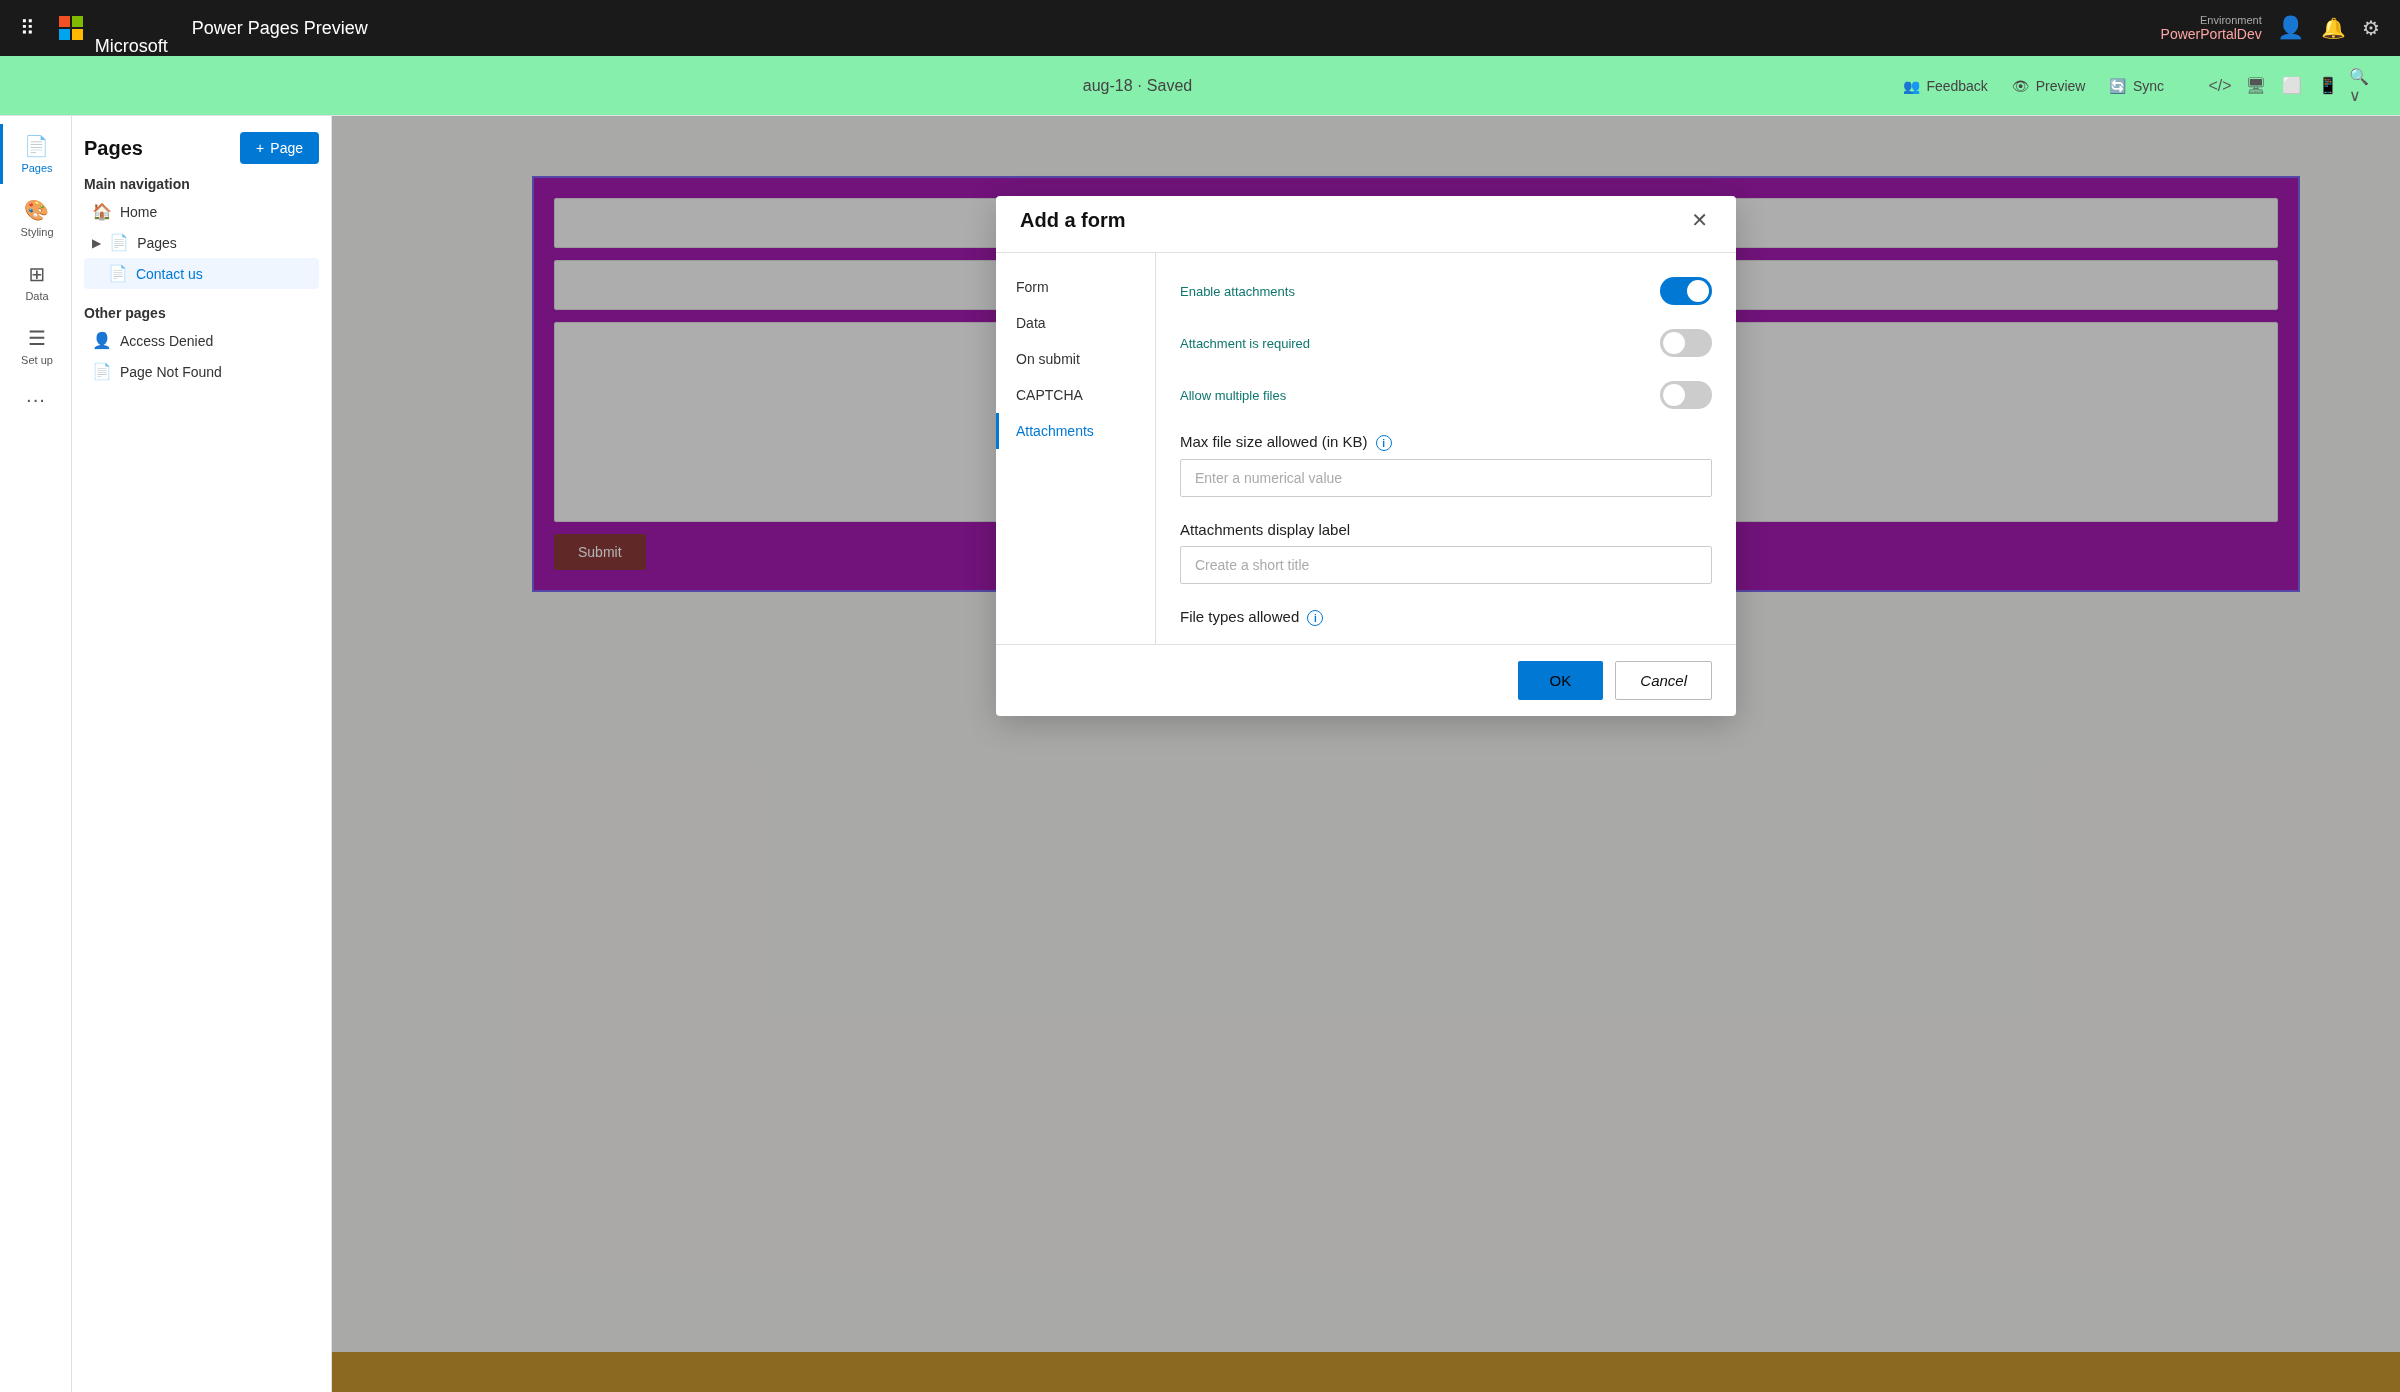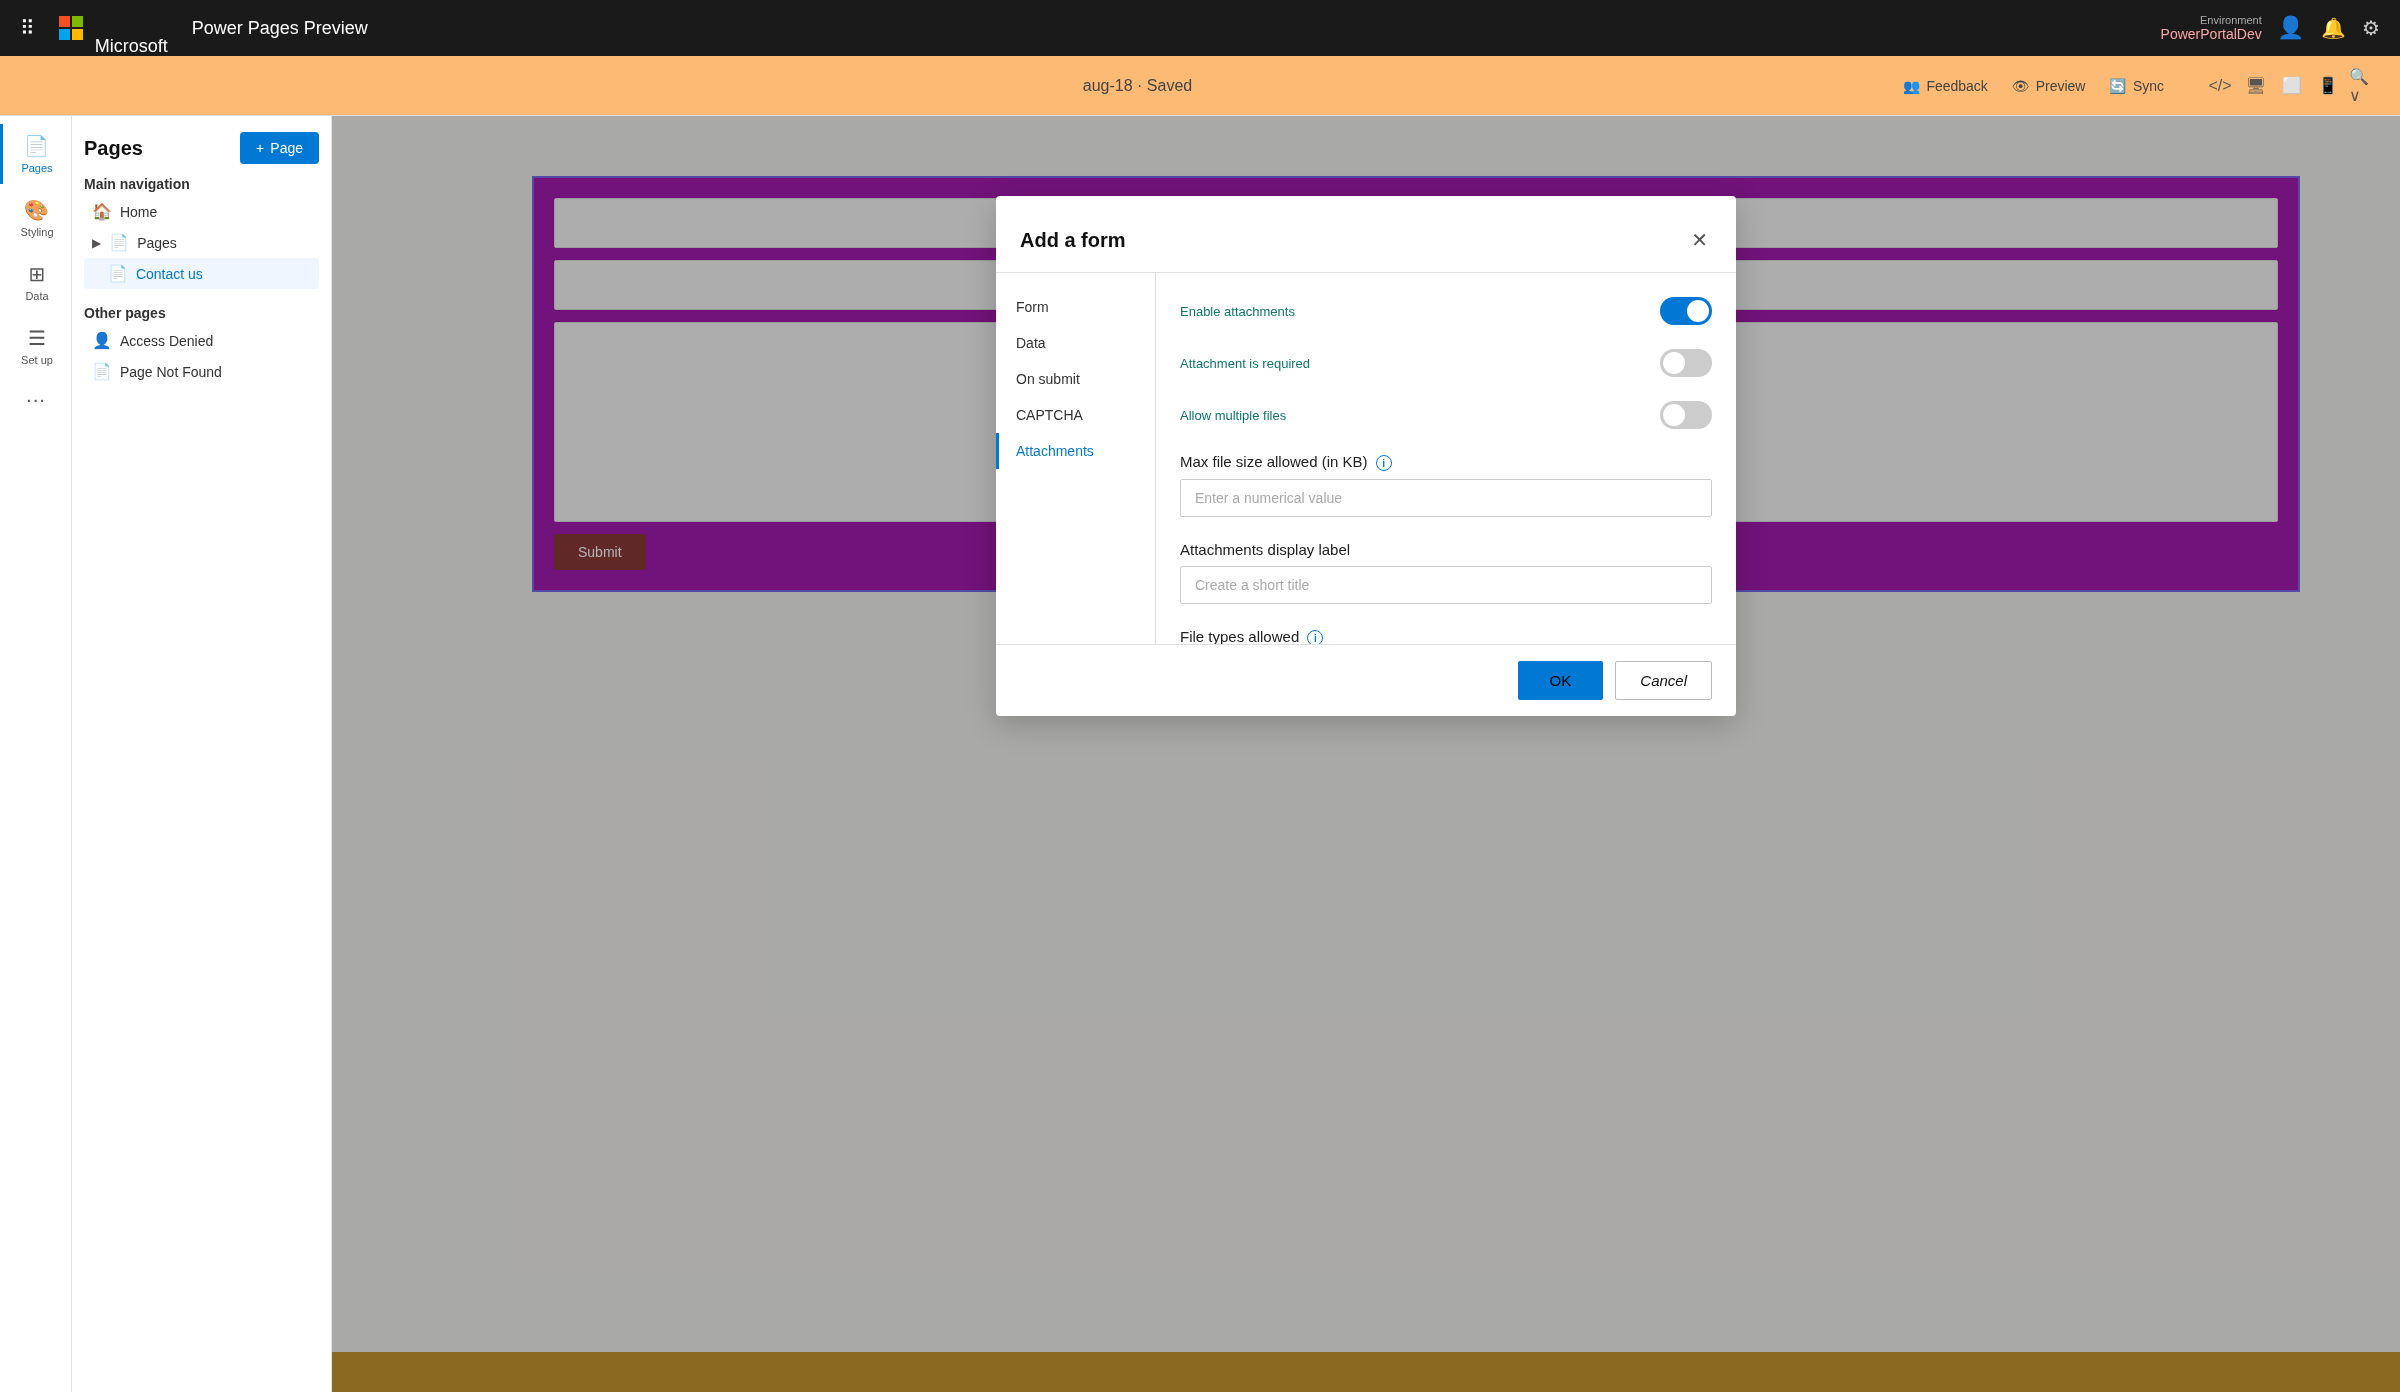--- a/index.html
+++ b/index.html
@@ -17,21 +17,21 @@
     .topbar-logo-squares div:nth-child(3) { background: #00a4ef; }
     .topbar-logo-squares div:nth-child(4) { background: #ffb900; }
     .topbar-app-name { color: #fff; font-size: 18px; font-weight: 400; margin-left: 8px; }
     .topbar-env { display: flex; flex-direction: column; align-items: flex-end; justify-content: flex-end; }
     .topbar-env-label { color: #aaa; font-size: 11px; }
     .topbar-env-name { color: #fca5a5; font-size: 14px; margin-left: 48px; }
     .topbar-icon { color: #ccc; font-size: 20px; cursor: pointer; }
 
     
     .secondbar {
-      display: flex; align-items: center; background: #fdba74; height: 60px; border-bottom: 1px solid #e0e0e0; padding: 0 20px; gap: 20px;
+      display: flex; align-items: center; background: #86efac; height: 60px; border-bottom: 1px solid #e0e0e0; padding: 0 20px; gap: 20px;
     }
     .secondbar-center { flex: 1; text-align: center; color: #444; font-size: 16px; font-weight: 500; }
     .secondbar-right { margin-left: auto; display: flex; align-items: center; gap: 24px; }
     .secondbar-action { display: flex; align-items: center; gap: 6px; color: #444; font-size: 14px; cursor: pointer; }
     .view-icons { display: flex; gap: 4px; align-items: center; margin-left: 16px; }
     .view-icon { width: 32px; height: 32px; display: flex; align-items: center; justify-content: center; color: #555; font-size: 16px; cursor: pointer; border: 1px solid transparent; border-radius: 4px; }
 
     
     .main-layout { display: flex; height: calc(1392px - 56px - 60px); }
 
@@ -62,21 +62,21 @@
     .form-canvas { position: absolute; top: 60px; left: 200px; right: 100px; background: #a21caf; border: 2px solid #7b68ee; min-height: 400px; padding: 20px; }
     .form-field-placeholder { background: #f8f8f8; border: 1px solid #ddd; height: 50px; margin-bottom: 12px; border-radius: 2px; }
     .form-field-placeholder.tall { height: 200px; }
     .submit-btn { background: #8b3a3a; color: #fff; border: none; padding: 10px 24px; font-size: 14px; cursor: pointer; border-radius: 2px; }
     .add-section-btn { position: absolute; bottom: -20px; left: 50%; transform: translateX(-50%); width: 36px; height: 36px; background: #4a47a3; border-radius: 50%; display: flex; align-items: center; justify-content: center; color: #fff; font-size: 20px; cursor: pointer; }
     .gold-bar { position: absolute; bottom: 0; left: 0; right: 0; height: 40px; background: #c8972e; }
 
     
     .modal-overlay { position: absolute; top: 0; left: 0; right: 0; bottom: 0; background: rgba(0,0,0,0.3); display: flex; align-items: flex-start; justify-content: center; padding-top: 80px; z-index: 100; }
     .modal { background: #fff; border-radius: 4px; width: 740px; max-height: 520px; box-shadow: 0 8px 32px rgba(0,0,0,0.2); display: flex; flex-direction: column; }
-    .modal-header { display: flex; align-items: center; justify-content: space-between; padding: 28px 24px 16px 24px; border-bottom: 1px solid #e0e0e0; }
+    .modal-header { display: flex; align-items: center; justify-content: space-between; padding: 8px 24px 16px 24px; border-bottom: 1px solid #e0e0e0; }
     .modal-title { font-size: 20px; font-weight: 600; color: #111; }
     .modal-close { background: none; border: none; font-size: 20px; cursor: pointer; color: #555; padding: 4px; }
     .modal-body { display: flex; flex: 1; overflow: hidden; }
     .modal-nav { width: 160px; border-right: 1px solid #e0e0e0; padding: 16px 0; }
     .modal-nav-item { padding: 10px 20px; font-size: 14px; color: #333; cursor: pointer; }
     .modal-nav-item.active { color: #0078d4; border-left: 3px solid #0078d4; padding-left: 17px; font-weight: 500; }
     .modal-content { flex: 1; padding: 24px; overflow-y: auto; }
     .modal-row { display: flex; align-items: center; justify-content: space-between; margin-bottom: 24px; }
     .modal-label { font-size: 13px; color: #0f766e; font-weight: 400; }
     .modal-section-label { font-size: 15px; color: #222; margin-bottom: 8px; }

